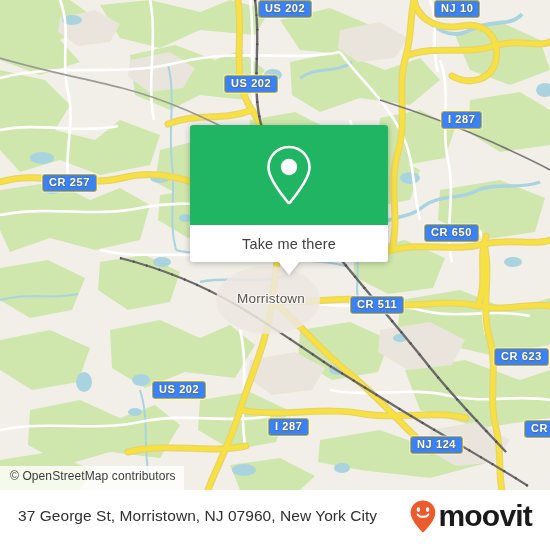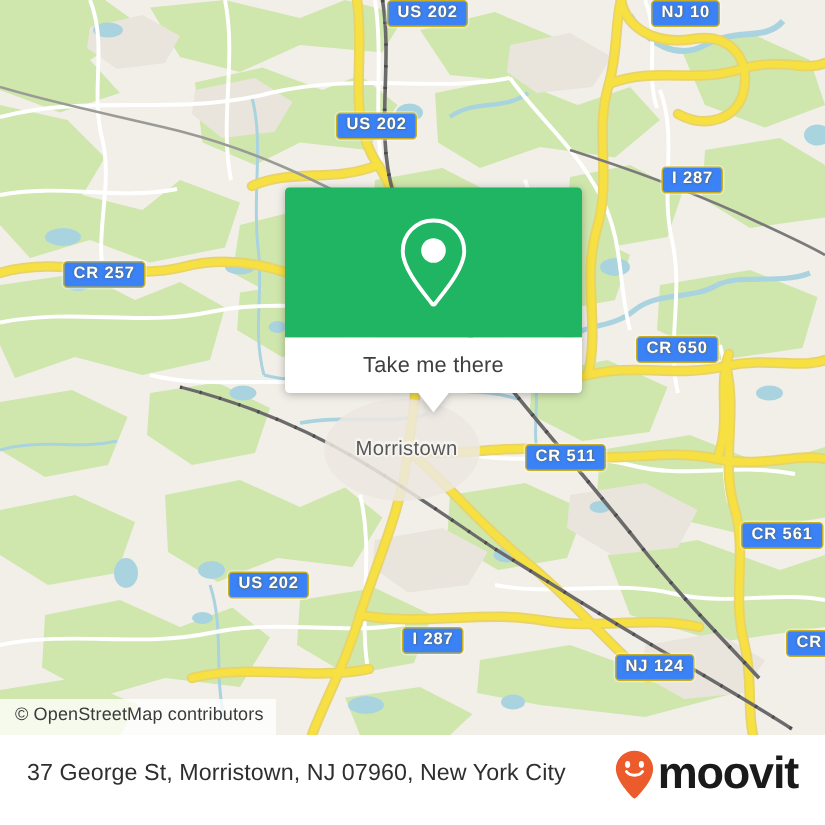--- a/index.html
+++ b/index.html
@@ -314,21 +314,21 @@
 
     <div class="place-label" style="left:206px; top:291px;margin-left:31px;">Morristown</div>
 
     <div class="shield" style="left:258px; top:0px;">US 202</div>
     <div class="shield" style="left:434px; top:0px;">NJ 10</div>
     <div class="shield" style="left:224px; top:75px;">US 202</div>
     <div class="shield" style="left:441px; top:111px;">I 287</div>
     <div class="shield" style="left:42px;  top:174px;">CR 257</div>
     <div class="shield" style="left:424px; top:224px;">CR 650</div>
     <div class="shield" style="left:350px; top:296px;text-align:center;">CR 511</div>
-    <div class="shield" style="left:494px; top:348px;">CR 561</div>
+    <div class="shield" style="left:494px; top:348px;">CR 623</div>
     <div class="shield" style="left:152px; top:381px;">US 202</div>
     <div class="shield" style="left:268px; top:418px;">I 287</div>
     <div class="shield" style="left:410px; top:436px;">NJ 124</div>
     <div class="shield" style="left:524px; top:420px;">CR 6</div>
 
     <div id="attribution">© OpenStreetMap contributors</div>
   </div>
 
   <div id="card">
     <div id="card-top">

